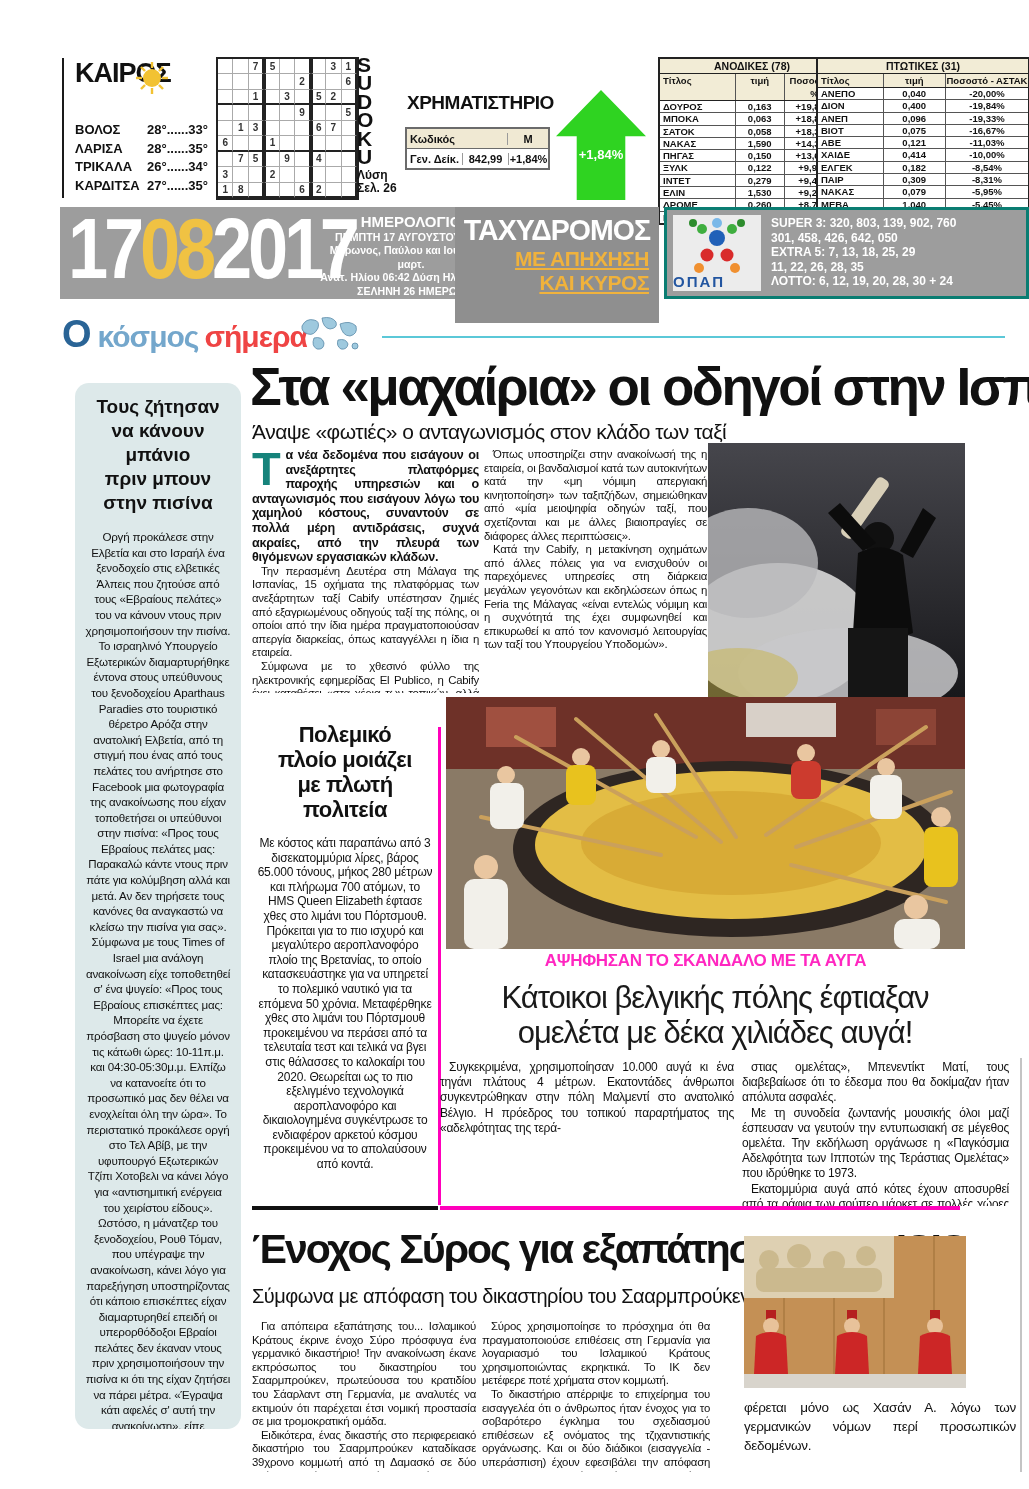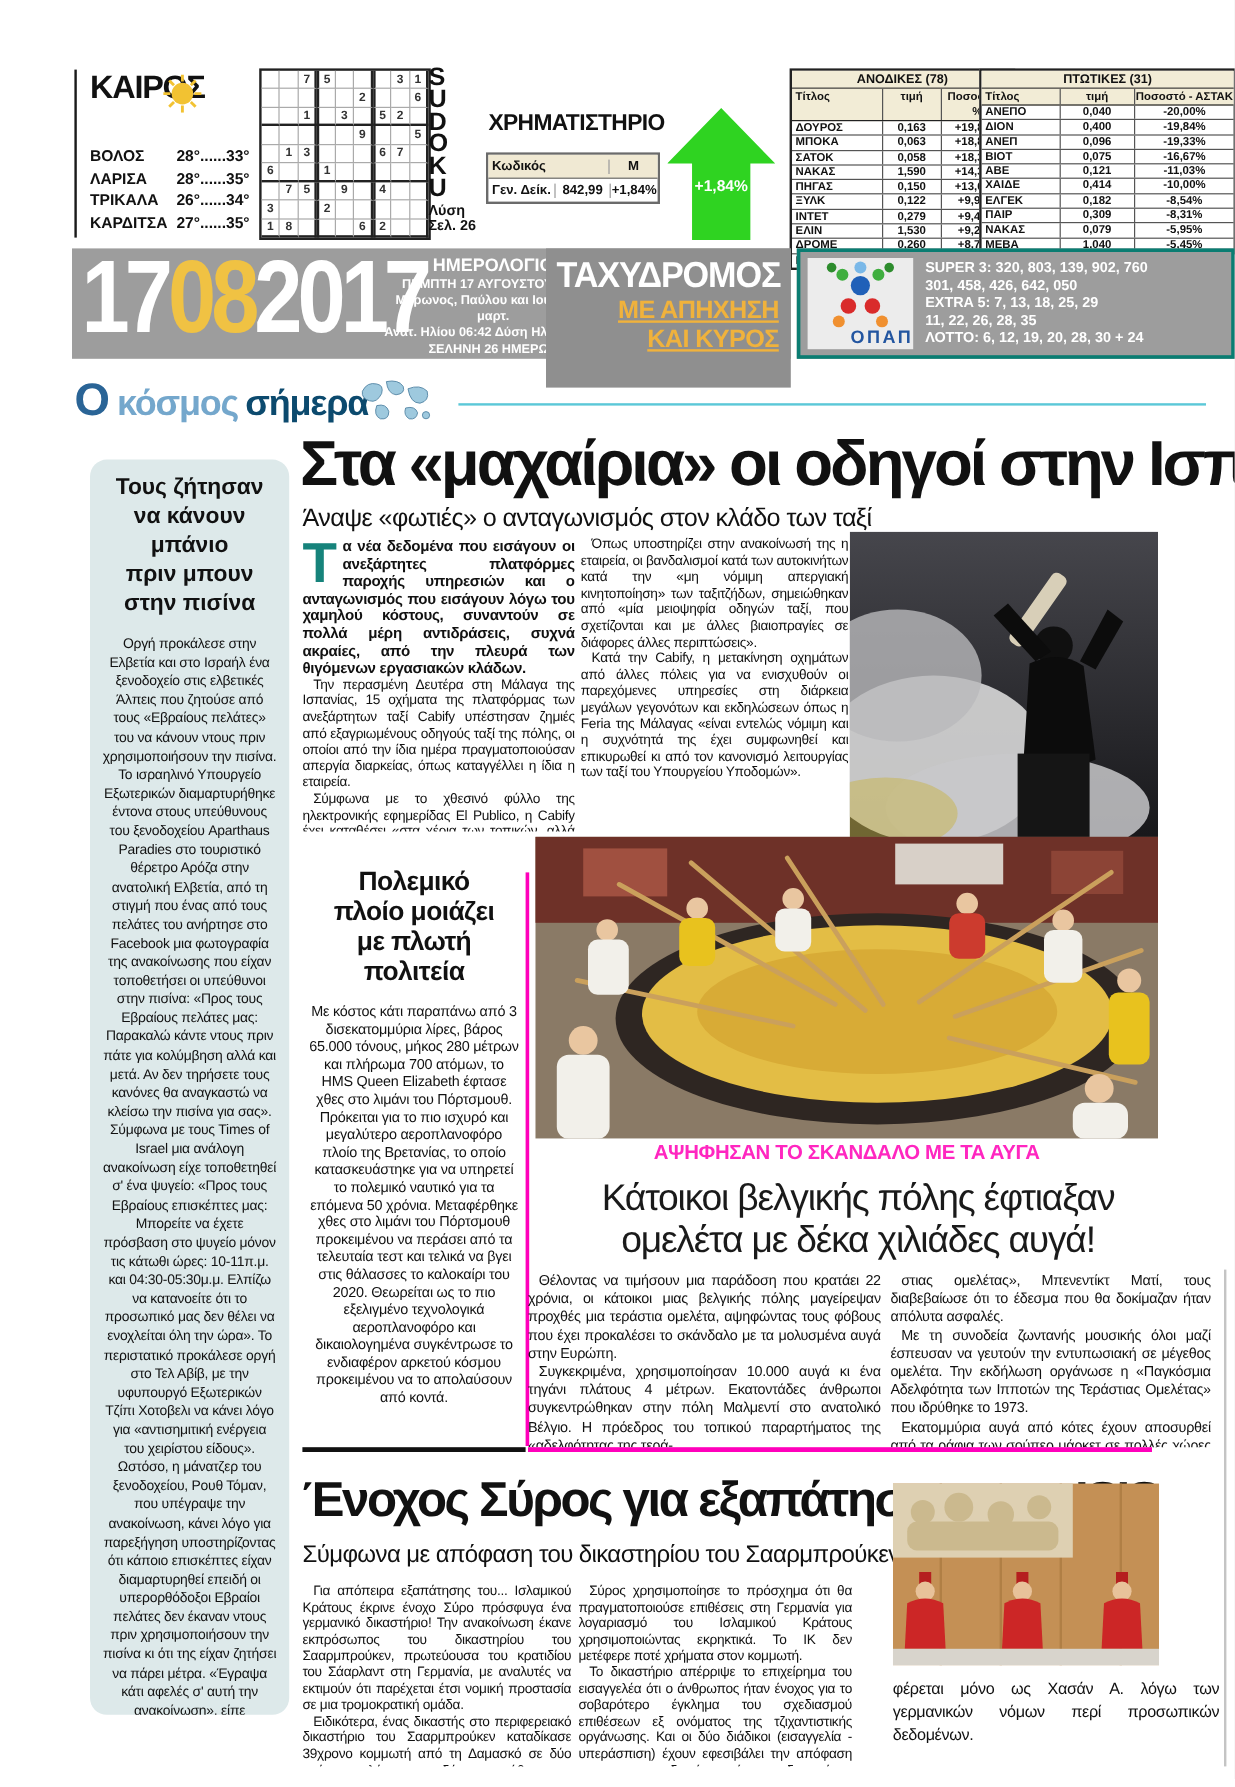--- a/index.html
+++ b/index.html
@@ -67,31 +67,31 @@
   .calendar .cal-title{font-size:15px;font-weight:bold;line-height:18px;}
   .calendar .cal-lines{font-size:10.6px;font-weight:bold;line-height:13.4px;}
   .masthead{left:455px;top:207px;width:204px;height:116px;background:#8f8f8f;}
   .masthead .mh-title{color:#fff;font-size:30px;font-weight:bold;letter-spacing:-1px;
                       text-align:center;margin-top:6px;transform:scaleX(0.95);}
   .masthead .mh-tag{color:#f0b23c;font-size:21px;font-weight:bold;letter-spacing:-0.5px;
                     text-align:right;padding-right:10px;line-height:24px;text-decoration:underline;}
   .opap-box{left:664px;top:207px;width:365px;height:92px;background:#9d9d9d;
             border:3px solid #0a7d72;box-sizing:border-box;}
   .opap-logo{position:absolute;left:6px;top:5px;width:88px;height:76px;background:#ececec;
-             text-align:right;}
+             text-align:left;}
   .opap-brand{color:#2255a0;font-weight:bold;font-size:15px;letter-spacing:2px;
               position:absolute;bottom:1px;width:100%;}
   .opap-lines{position:absolute;left:104px;top:6px;color:#fff;font-weight:bold;
               font-size:12px;line-height:14.6px;}
 
   
   .world-logo{left:62px;top:313px;display:flex;align-items:baseline;}
   .world-logo .w1{color:#2a6496;font-size:38px;font-weight:bold;}
   .world-logo .w2{color:#74a7cc;font-size:30px;font-weight:bold;margin-left:6px;letter-spacing:-1px;}
-  .world-logo .w3{color:#0c4a6e;font-size:30px;font-weight:bold;margin-left:6px;letter-spacing:-1px;}
+  .world-logo .w3{color:#ef4444;font-size:30px;font-weight:bold;margin-left:6px;letter-spacing:-1px;}
   .world-map{position:absolute;left:300px;top:316px;}
   .cyan-rule{left:382px;top:336px;width:623px;height:2px;background:#5bc8d8;}
 
   
   .pool-box{left:75px;top:383px;width:166px;height:1046px;background:#dde9ea;
             border-radius:14px;box-sizing:border-box;padding:12px 10px;overflow:hidden;}
   .pool-title{font-size:19px;font-weight:bold;line-height:24px;text-align:center;}
   .pool-body{margin-top:14px;font-size:11.6px;line-height:15.6px;text-align:center;
              letter-spacing:-0.2px;}
   .pool-body p{margin:0;}
@@ -575,21 +575,20 @@
       </g>
     </svg>
   </div>
 
   <div class="abs kicker">ΑΨΗΦΗΣΑΝ ΤΟ ΣΚΑΝΔΑΛΟ ΜΕ ΤΑ ΑΥΓΑ</div>
   <div class="abs om-headline">
     <div>Κάτοικοι βελγικής πόλης έφτιαξαν</div>
     <div>ομελέτα με δέκα χιλιάδες αυγά!</div>
   </div>
   <div class="abs newscol om-col1">
-      <p>Θέλοντας να τιμήσουν μια παράδοση που κρατάει 22 χρόνια, οι κάτοικοι μιας βελγικής πόλης μαγείρεψαν προχθές μια τεράστια ομελέτα, αψηφώντας τους φόβους που έχει προκαλέσει το σκάνδαλο με τα μολυσμένα αυγά στην Ευρώπη.</p>
       <p>Συγκεκριμένα, χρησιμοποίησαν 10.000 αυγά κι ένα τηγάνι πλάτους 4 μέτρων. Εκατοντάδες άνθρωποι συγκεντρώθηκαν στην πόλη Μαλμεντί στο ανατολικό Βέλγιο. Η πρόεδρος του τοπικού παραρτήματος της «αδελφότητας της τερά-</p>
     </div>
   <div class="abs newscol om-col2">
       <p>στιας ομελέτας», Μπενεντίκτ Ματί, τους διαβεβαίωσε ότι το έδεσμα που θα δοκίμαζαν ήταν απόλυτα ασφαλές.</p>
       <p>Με τη συνοδεία ζωντανής μουσικής όλοι μαζί έσπευσαν να γευτούν την εντυπωσιακή σε μέγεθος ομελέτα. Την εκδήλωση οργάνωσε η «Παγκόσμια Αδελφότητα των Ιπποτών της Τεράστιας Ομελέτας» που ιδρύθηκε το 1973.</p>
       <p>Εκατομμύρια αυγά από κότες έχουν αποσυρθεί από τα ράφια των σούπερ μάρκετ σε πολλές χώρες της Ευρώπης, καθώς εντοπίστηκαν ίχνη του εντομοκτόνου fipronil.</p>
     </div>
 
   <div class="abs divider-black"></div>
   <div class="abs divider-magenta"></div>

